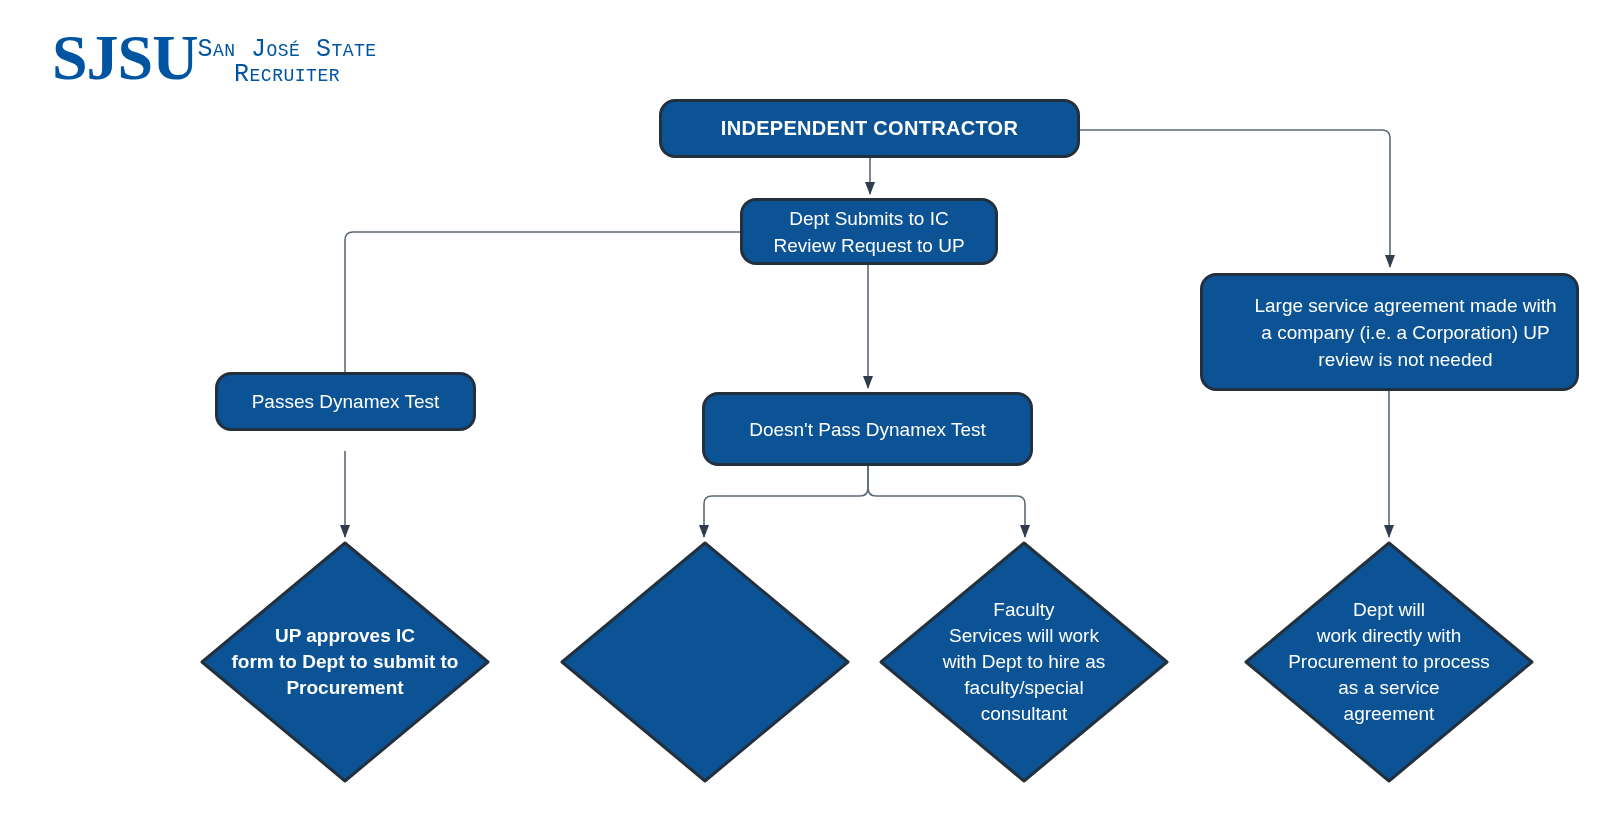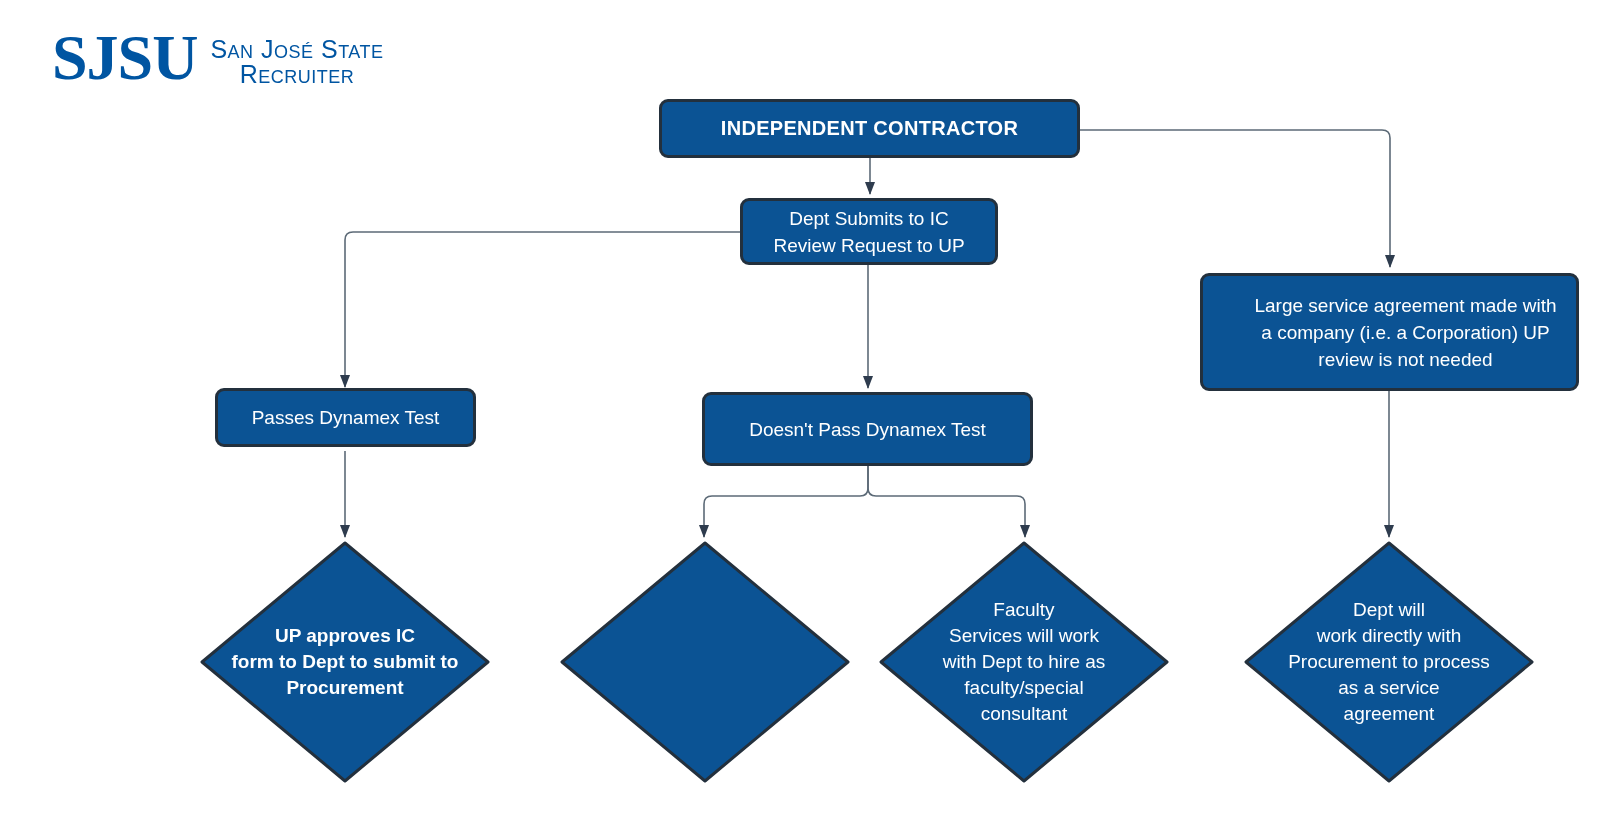--- a/index.html
+++ b/index.html
@@ -25,59 +25,58 @@
   .logo{position:absolute;left:52px;top:26px;display:flex;align-items:flex-start;text-align:center;}
   .logo-acronym{
     font-family:"Liberation Serif", serif;
     font-weight:bold;
     font-size:64px;
     line-height:64px;
     letter-spacing:-1px;
     color:var(--brand-blue);
   }
   .logo-name{
-    font-family:Liberation Sans, sans-serif;
+    font-family:Liberation Mono, monospace;
     font-variant:small-caps;
     font-size:25px;
     line-height:25px;
     letter-spacing:.5px;
     color:var(--brand-blue);
-    margin-left:13px;
     padding-top:11px;
   }
   
   svg.edges{position:absolute;left:0;top:0;}
   .edge{fill:none;stroke:var(--line);stroke-width:1.6px;}
   .ah{fill:var(--arrowhead);stroke:none;}
   .diamond{fill:var(--node-fill);stroke:var(--node-border);stroke-width:3px;stroke-linejoin:round;}
   
   .node{
     position:absolute;
     background:var(--node-fill);
     border:3px solid var(--node-border);
-    border-radius:9px;
+    border-radius:16px;
     display:flex;align-items:center;justify-content:center;
     text-align:center;
     color:var(--node-text);
   }
   .node-label{
     white-space:pre-line;
     font-size:19px;
     line-height:27px;
     color:var(--node-text);
   }
   .node-label.title{
     font-weight:bold;
     font-size:20px;
     letter-spacing:.3px;
   }
   #n-root  {left:659px;top:99px; width:421px;height:59px;}
   #n-dept  {left:740px;top:198px;width:258px;height:67px;}
   #n-large {left:1200px;top:273px;width:379px;height:118px;padding-left:32px;}
-  #n-passes{left:215px;top:388px;width:261px;height:59px;}
+  #n-passes{left:215px;top:372px;width:261px;height:59px;}
   #n-doesnt{left:702px;top:392px;width:331px;height:74px;}
   
   .diamond-label{
     position:absolute;
     width:290px;height:170px;
     display:flex;align-items:center;justify-content:center;
     text-align:center;
     white-space:pre-line;
     font-size:19px;line-height:26px;
     color:var(--node-text);

